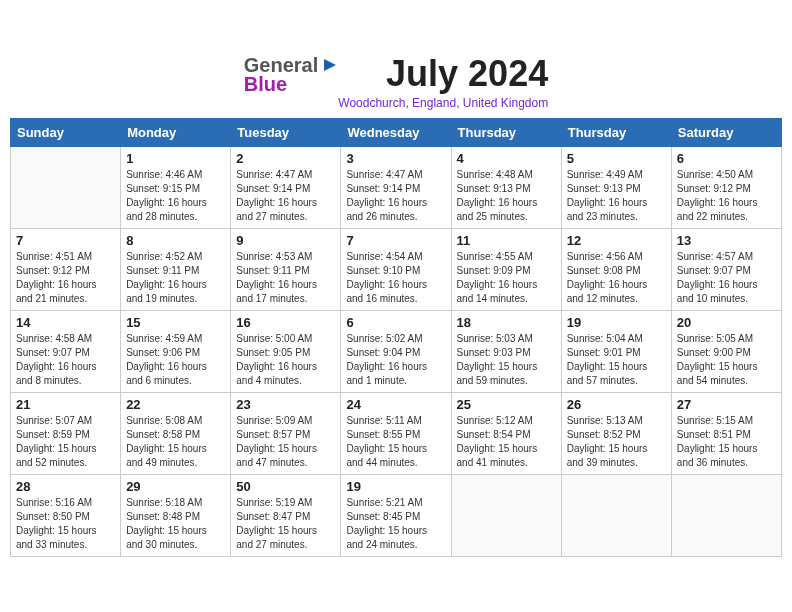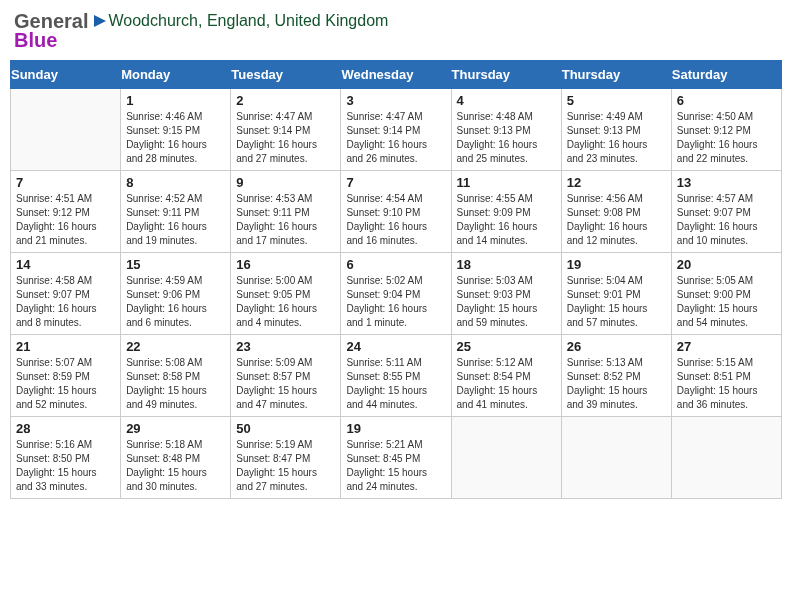--- a/index.html
+++ b/index.html
@@ -5,56 +5,57 @@
     * { box-sizing: border-box; margin: 0; padding: 0; }
     body {
       font-family: Arial, sans-serif;
       background: #fff;
       width: 792px;
       min-height: 612px;
       padding: 10px;
     }
     .header-area {
       display: flex;
-      justify-content: flex-start;
+      justify-content: center;
       align-items: flex-start;
       margin-bottom: 8px;
       padding: 0 4px;
+      margin-top: 44px;
     }
     .logo {
       display: flex;
       flex-direction: column;
       align-items: flex-start;
     }
     .logo-blue { color: #1a5fa8; }
     .logo-general { color: #555; }
     .title-area {
       text-align: right;
     }
     .month-title {
       font-size: 36px;
       font-weight: bold;
       color: #222;
       line-height: 1.1;
     }
     .location-title {
-      font-size: 16px;
-      color: #14532d;
+      font-size: 12px;
+      color: #6d28d9;
       margin-top: 2px;
     }
     .calendar-table {
       width: 100%;
       border-collapse: collapse;
       font-size: 11px;
     }
     .calendar-table th {
       background-color: #2a6db5;
       color: #fff;
       text-align: left;
-      padding: 6px 0;
+      padding: 6px 6px;
       font-size: 13px;
       font-weight: bold;
       border: 1px solid #2a6db5;
     }
     .calendar-table td {
       border: 1px solid #ccc;
       vertical-align: top;
       padding: 4px 5px;
       width: calc(100% / 7);
       min-height: 80px;
@@ -82,20 +83,21 @@
   <div class="logo">
     <div style="display:flex;align-items:center;">
       <span class="logo-general" style="font-size:20px;font-weight:bold;color:#555;">General</span>
       <svg width="18" height="18" viewBox="0 0 18 18" style="margin-left:2px;">
         <polygon points="4,2 16,8 4,14" fill="#1a5fa8"></polygon>
       </svg>
     </div>
     <span class="logo-blue" style="font-size:20px;font-weight:bold;color:#a21caf;margin-top:-4px;">Blue</span>
   </div>
   <div class="title-area">
+    <div class="month-title">July 2024</div>
     <div class="location-title">Woodchurch, England, United Kingdom</div>
   </div>
 </div>
 
 <table class="calendar-table">
   <thead>
     <tr>
     <th>Sunday</th>
         <th>Monday</th>
         <th>Tuesday</th>

